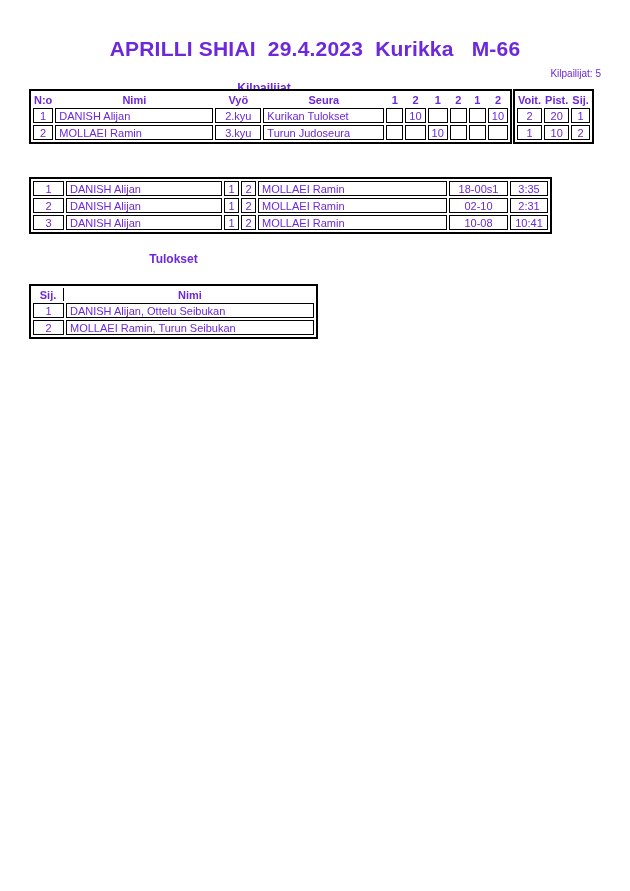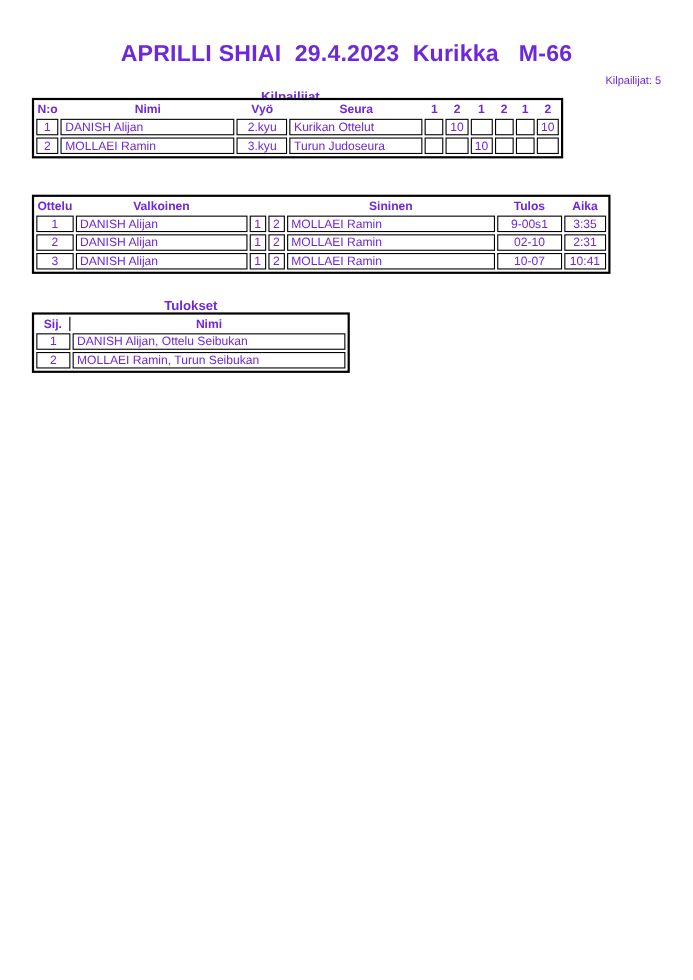--- a/index.html
+++ b/index.html
@@ -9,21 +9,21 @@
     font-family:"Liberation Sans","DejaVu Sans",sans-serif; color:#6d28d9;
     overflow:hidden;
   }
   .title {
     position:absolute; top:37px; left:0; width:630px; text-align:center;
     font-size:21px; font-weight:bold; white-space:pre; letter-spacing:0.2px;
   }
   .sect-heading { position:absolute; font-size:12px; font-weight:bold; text-align:center; }
   .h-kilpailijat { top:81px; left:29px; width:470px; }
   .h-ottelut    { top:157px; left:29px; width:523px; }
-  .h-tulokset   { top:271px; left:29px; width:289px; }
+  .h-tulokset   { top:252px; left:29px; width:289px; }
   .count-label { position:absolute; top:68px; right:29px; font-size:10px; }
 
   .t1wrap { position:absolute; top:89px; left:29px; display:flex; align-items:flex-start; }
   .t2pos  { position:absolute; top:177px; left:29px; }
   .t3pos  { position:absolute; top:284px; left:29px; }
 
   table.grid {
     border-collapse:separate; border-spacing:2px;
     border:2px solid #000; table-layout:fixed; background:#fff;
   }
@@ -74,21 +74,21 @@
         <th>2</th>
         <th>1</th>
         <th>2</th>
         <th>1</th>
         <th>2</th>
       </tr>
       <tr>
         <td class="c">1</td>
         <td class="l">DANISH Alijan</td>
         <td class="c">2.kyu</td>
-        <td class="l">Kurikan Ottelut</td>
+        <td class="l">Kurikan Tulokset</td>
         <td class="c"></td>
         <td class="c">10</td>
         <td class="c"></td>
         <td class="c"></td>
         <td class="c"></td>
         <td class="c">10</td>
       </tr>
       <tr>
         <td class="c">2</td>
         <td class="l">MOLLAEI Ramin</td>
@@ -97,68 +97,83 @@
         <td class="c"></td>
         <td class="c"></td>
         <td class="c">10</td>
         <td class="c"></td>
         <td class="c"></td>
         <td class="c"></td>
       </tr>
     </tbody>
       </table>
 
+    <table class="grid side">
+      <colgroup>
+          <col style="width:23px">
+          <col style="width:21px">
+          <col style="width:17px">
+        </colgroup>
+      <tbody>
+          <tr>
+        <th>Voit.</th>
+        <th>Pist.</th>
+        <th>Sij.</th>
+      </tr>
+      <tr>
+        <td class="c">2</td>
+        <td class="c">20</td>
+        <td class="c">1</td>
+      </tr>
+      <tr>
+        <td class="c">1</td>
+        <td class="c">10</td>
+        <td class="c">2</td>
+      </tr>
+    </tbody>
+      </table>
   </div>
 
   <div class="t2pos">
     <table class="grid">
       <colgroup>
         <col style="width:31px">
           <col style="width:156px">
           <col style="width:15px">
           <col style="width:15px">
         <col style="width:189px">
           <col style="width:59px">
           <col style="width:38px">
       </colgroup>
       <tbody>
-          <tr>
-        <th class="hl">Ottelu</th>
-        <th>Valkoinen</th>
-        <th></th>
-        <th></th>
-        <th>Sininen</th>
-        <th>Tulos</th>
-        <th>Aika</th>
-      </tr>
-      <tr>
-        <td class="c">1</td>
-        <td class="l">DANISH Alijan</td>
-        <td class="c">1</td>
-        <td class="c">2</td>
-        <td class="l">MOLLAEI Ramin</td>
-        <td class="c">9-00s1</td>
+      <tr>
+        <td class="c">1</td>
+        <td class="l">DANISH Alijan</td>
+        <td class="c">1</td>
+        <td class="c">2</td>
+        <td class="l">MOLLAEI Ramin</td>
+        <td class="c">18-00s1</td>
         <td class="c">3:35</td>
       </tr>
       <tr>
         <td class="c">2</td>
         <td class="l">DANISH Alijan</td>
         <td class="c">1</td>
         <td class="c">2</td>
         <td class="l">MOLLAEI Ramin</td>
         <td class="c">02-10</td>
         <td class="c">2:31</td>
       </tr>
       <tr>
         <td class="c">3</td>
         <td class="l">DANISH Alijan</td>
         <td class="c">1</td>
         <td class="c">2</td>
         <td class="l">MOLLAEI Ramin</td>
-        <td class="c">10-07</td>
+        <td class="c">10-08</td>
         <td class="c">10:41</td>
       </tr>
     </tbody>
       </table>
   </div>
 
   <div class="sect-heading h-tulokset">Tulokset</div>
   <div class="t3pos">
     <table class="grid">
       <colgroup>

